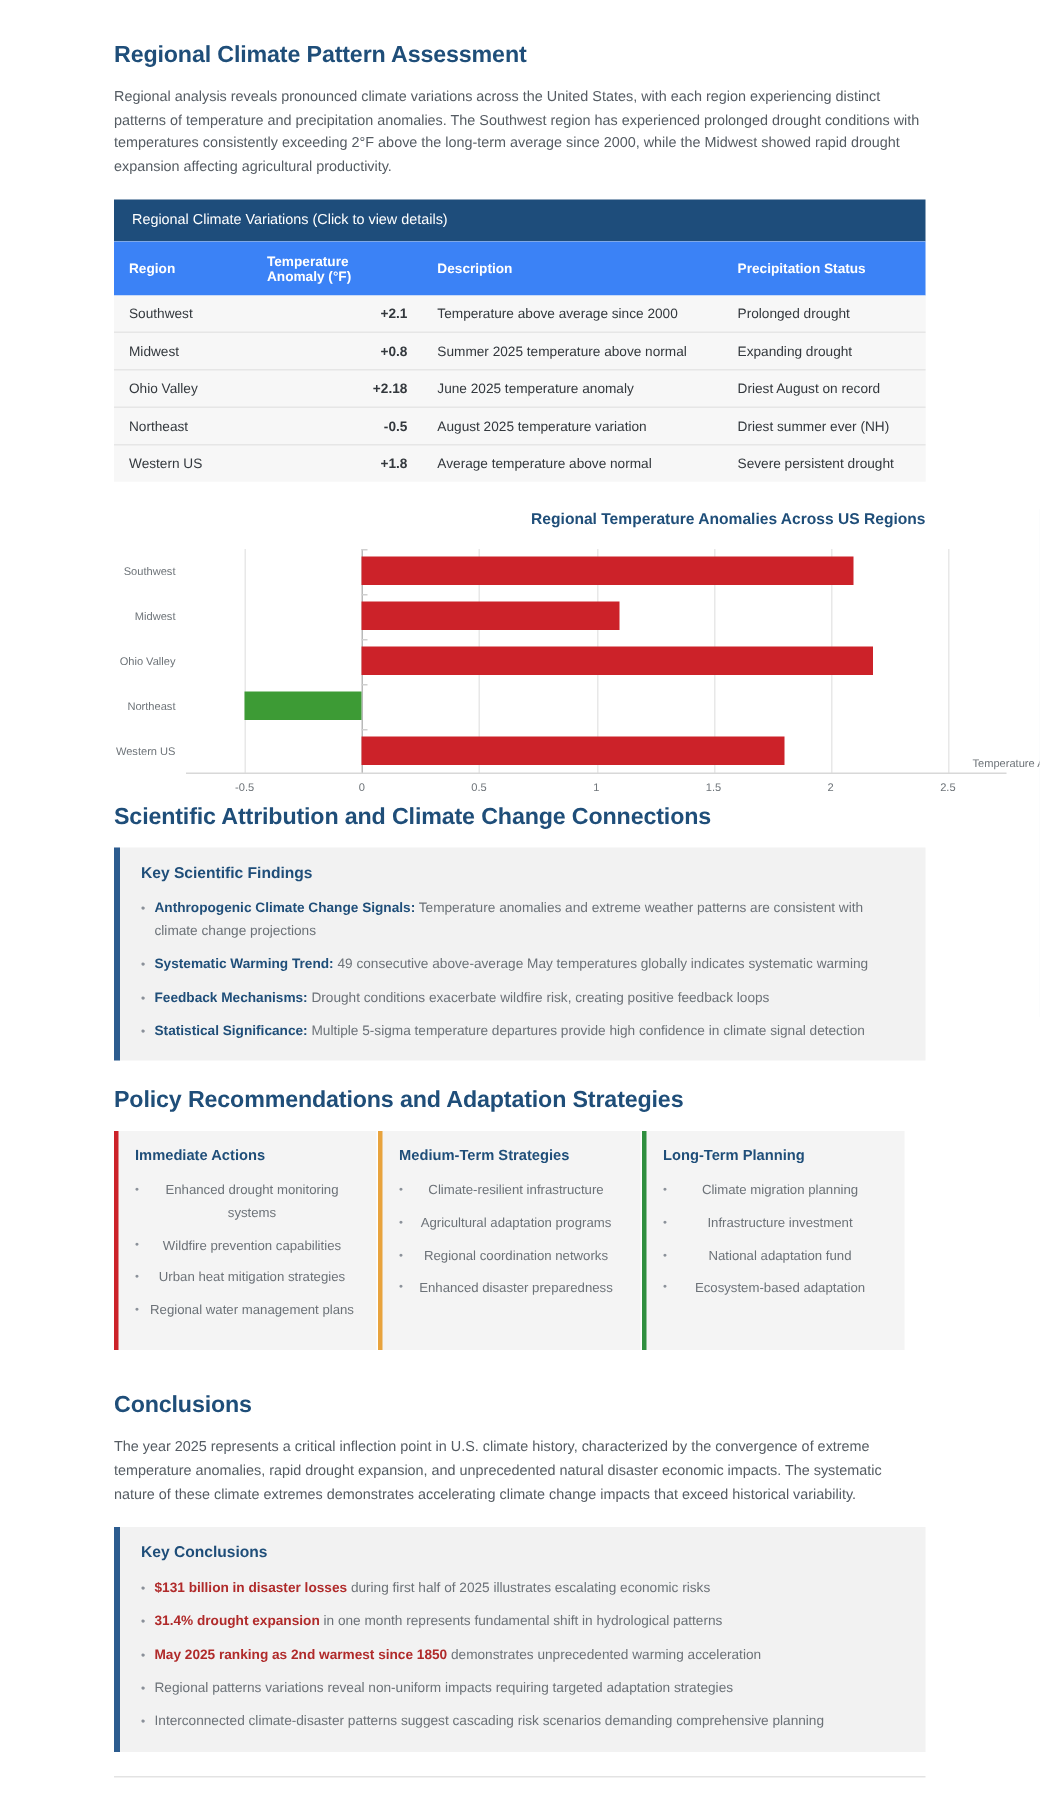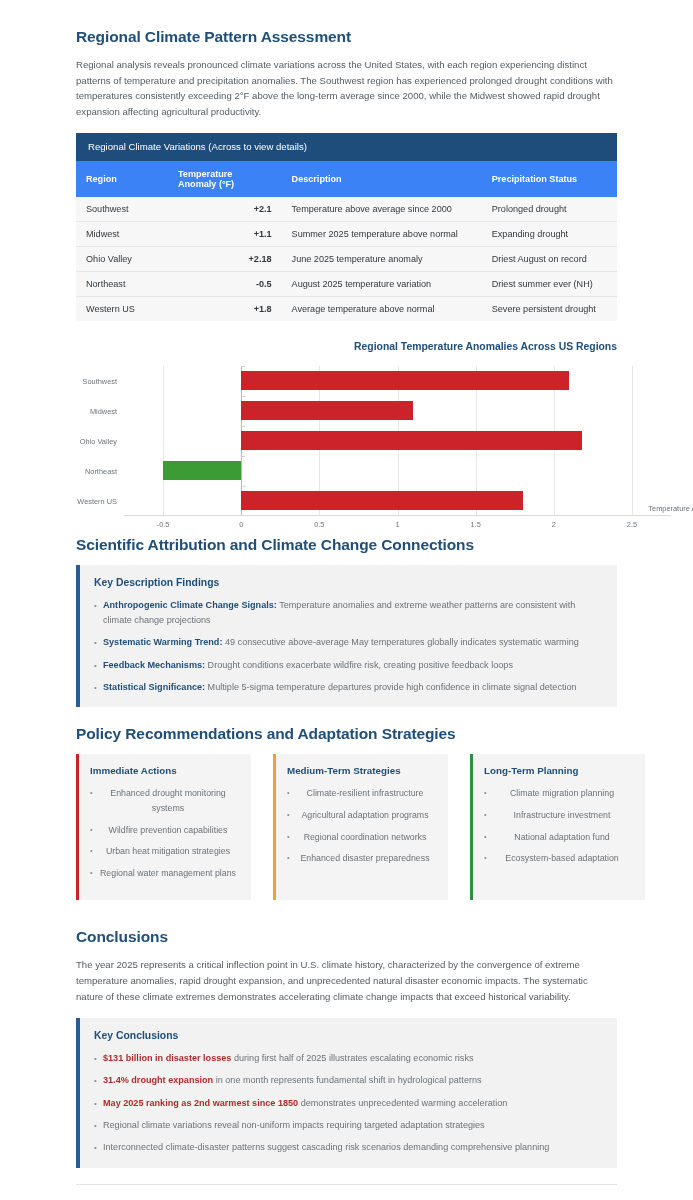--- a/index.html
+++ b/index.html
@@ -169,21 +169,21 @@
   .callout li::before {
     content: "\2022";
     position: absolute; left: 0; top: 0;
     color: #8a9099;
     font-size: 8px;
   }
   .callout li b { color: #1f4e79; font-weight: bold; }
   .callout.conclusions li b { color: #b02a2a; }
 
   
-  .cards { display: flex; gap: 22px; margin-bottom: 10px; margin-right: -60px; }
+  .cards { display: flex; gap: 1px; margin-bottom: 10px; margin-right: -60px; }
   .card {
     background: #f4f4f4;
     border-left: 3px solid #cc2229;
     padding: 11px 13px 13px 11px;
     width: 175px;
     flex: 0 0 175px;
   }
   .card.red { border-left-color: #cc2229; }
   .card.orange { border-left-color: #e8a33d; }
   .card.green { border-left-color: #2f8f3f; }
@@ -222,40 +222,40 @@
 </head>
 <body>
 
 <div class="page">
   <div class="content">
 
     <h2 class="section-title top">Regional Climate Pattern Assessment</h2>
     <p class="para">Regional analysis reveals pronounced climate variations across the United States, with each region experiencing distinct patterns of temperature and precipitation anomalies. The Southwest region has experienced prolonged drought conditions with temperatures consistently exceeding 2°F above the long-term average since 2000, while the Midwest showed rapid drought expansion affecting agricultural productivity.</p>
 
     <div class="table-wrap">
-      <div class="table-caption">Regional Climate Variations (Across to view details)</div>
+      <div class="table-caption">Regional Climate Variations (Click to view details)</div>
       <table class="data">
         <thead>
           <tr>
             <th class="col-region">Region</th>
             <th class="col-num num">Temperature Anomaly (°F)</th>
             <th class="col-desc">Description</th>
             <th class="col-prec">Precipitation Status</th>
           </tr>
         </thead>
         <tbody id="table-body">
             <tr>
               <td class="col-region">Southwest</td>
               <td class="col-num num c-red">+2.1</td>
               <td class="col-desc">Temperature above average since 2000</td>
               <td class="col-prec c-status-red">Prolonged drought</td>
             </tr>
             <tr>
               <td class="col-region">Midwest</td>
-              <td class="col-num num c-orange">+1.1</td>
+              <td class="col-num num c-orange">+0.8</td>
               <td class="col-desc">Summer 2025 temperature above normal</td>
               <td class="col-prec c-status-orange">Expanding drought</td>
             </tr>
             <tr>
               <td class="col-region">Ohio Valley</td>
               <td class="col-num num c-red">+2.18</td>
               <td class="col-desc">June 2025 temperature anomaly</td>
               <td class="col-prec c-status-red">Driest August on record</td>
             </tr>
             <tr>
@@ -310,21 +310,21 @@
           <div class="xtick-label" style="left: 50%;">1</div>
           <div class="xtick-label" style="left: 64.2857%;">1.5</div>
           <div class="xtick-label" style="left: 78.5714%;">2</div>
           <div class="xtick-label" style="left: 92.8571%;">2.5</div>
           <div class="xaxis-title" style="left: 95.8571%; top: -12px;">Temperature A</div>
         </div>
     </div>
 
     <h2 class="section-title">Scientific Attribution and Climate Change Connections</h2>
     <div class="callout findings">
-      <h3>Key Description Findings</h3>
+      <h3>Key Scientific Findings</h3>
       <ul id="findings-list">
           <li><b>Anthropogenic Climate Change Signals:</b><span> Temperature anomalies and extreme weather patterns are consistent with climate change projections</span></li>
           <li><b>Systematic Warming Trend:</b><span> 49 consecutive above-average May temperatures globally indicates systematic warming</span></li>
           <li><b>Feedback Mechanisms:</b><span> Drought conditions exacerbate wildfire risk, creating positive feedback loops</span></li>
           <li><b>Statistical Significance:</b><span> Multiple 5-sigma temperature departures provide high confidence in climate signal detection</span></li>
         </ul>
     </div>
 
     <h2 class="section-title" style="margin-top:18px;">Policy Recommendations and Adaptation Strategies</h2>
     <div class="cards" id="cards">
@@ -359,20 +359,20 @@
 
     <h2 class="section-title" style="margin-top:28px;">Conclusions</h2>
     <p class="para">The year 2025 represents a critical inflection point in U.S. climate history, characterized by the convergence of extreme temperature anomalies, rapid drought expansion, and unprecedented natural disaster economic impacts. The systematic nature of these climate extremes demonstrates accelerating climate change impacts that exceed historical variability.</p>
 
     <div class="callout conclusions">
       <h3>Key Conclusions</h3>
       <ul id="conclusions-list">
           <li><b>$131 billion in disaster losses</b><span> during first half of 2025 illustrates escalating economic risks</span></li>
           <li><b>31.4% drought expansion</b><span> in one month represents fundamental shift in hydrological patterns</span></li>
           <li><b>May 2025 ranking as 2nd warmest since 1850</b><span> demonstrates unprecedented warming acceleration</span></li>
-          <li><span>Regional climate variations reveal non-uniform impacts requiring targeted adaptation strategies</span></li>
+          <li><span>Regional patterns variations reveal non-uniform impacts requiring targeted adaptation strategies</span></li>
           <li><span>Interconnected climate-disaster patterns suggest cascading risk scenarios demanding comprehensive planning</span></li>
         </ul>
     </div>
 
     <div class="footer">@Ada</div>
   </div>
 </div>
 
 </body></html>

